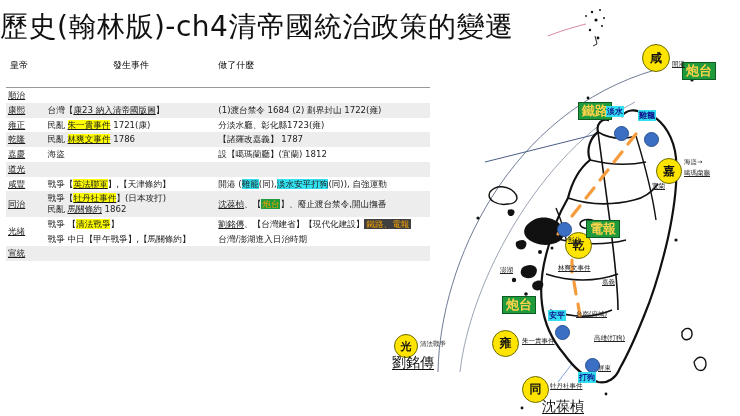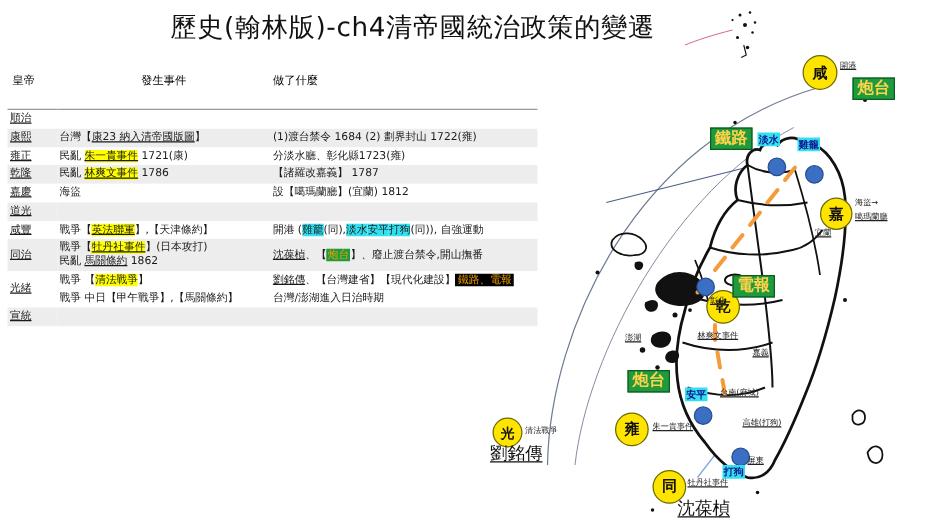--- a/index.html
+++ b/index.html
@@ -8,22 +8,21 @@
     background:#ffffff;
     font-family:"DejaVu Sans","Liberation Sans",sans-serif;
     overflow:hidden;
     position:relative;
   }
   #slide{position:absolute;left:0;top:0;width:740px;height:416px;}
 
   
   .title{
     position:absolute;left:0;top:8px;width:660px;
-    text-align:center;
-    font-size:21px;
+    font-size:28px;
     color:#111;
     letter-spacing:.5px;
     white-space:nowrap;
   }
   .title-scribble{position:absolute;left:540px;top:6px;width:70px;height:46px;}
 
   
   .tbl{
     position:absolute;left:6px;top:58px;width:424px;
     border-collapse:collapse;
@@ -54,21 +53,21 @@
   .emp{
     text-decoration:underline;
     text-underline-offset:1px;
     white-space:nowrap;
     font-size:8.6px;
   }
   .u{text-decoration:underline;text-underline-offset:1px;}
   .hl-y{background:#ffff00;}
   .hl-c{background:#33e0f0;}
   .hl-g{background:#1f9b3d;color:#f0a000;padding:0 1px;}
-  .hl-g2{background:#000000;color:#f0a000;padding:0 2px;}
+  .hl-g2{background:#404040;color:#f0a000;padding:0 2px;}
   .two-line{line-height:1.35;}
 
   
   .map{
     position:absolute;left:430px;top:42px;width:310px;height:374px;
   }
   .map svg{position:absolute;left:0;top:0;}
 
   
   .cir{
@@ -322,30 +321,30 @@
         <span>雍</span>
       </div>
     <div class="cir" style="left:92px;top:334px;width:25px;height:25px;">
         <span>同</span>
       </div>
     <div class="cir sm" style="left:-36px;top:292px;width:22px;height:22px;">
         <span>光</span>
       </div>
 
     <div class="gbox" style="left:252px;top:20px;"><span>炮台</span></div>
-    <div class="gbox" style="left:138px;top:60px;"><span>鐵路</span></div>
+    <div class="gbox" style="left:148px;top:60px;"><span>鐵路</span></div>
     <div class="gbox" style="left:156px;top:178px;"><span>電報</span></div>
     <div class="gbox" style="left:72px;top:254px;"><span>炮台</span></div>
 
     <div class="cbox" style="left:176px;top:64px;"><span>淡水</span></div>
     <div class="cbox" style="left:208px;top:68px;"><span>雞籠</span></div>
     <div class="cbox" style="left:118px;top:268px;"><span>安平</span></div>
     <div class="cbox" style="left:148px;top:330px;"><span>打狗</span></div>
 
-    <div class="mlabel nb" style="left:242px;top:6px;text-decoration:underline;"><span>開港</span></div>
+    <div class="mlabel nb" style="left:242px;top:18px;text-decoration:underline;"><span>開港</span></div>
     <div class="mlabel nb" style="left:254px;top:116px;"><span>海盜→</span></div>
     <div class="mlabel" style="left:254px;top:127px;"><span>噶瑪蘭廳</span></div>
     <div class="mlabel" style="left:70px;top:196px;margin-top:28px;"><span>澎湖</span></div>
     <div class="mlabel" style="left:128px;top:222px;"><span>林爽文事件</span></div>
     <div class="mlabel" style="left:92px;top:295px;"><span>朱一貴事件</span></div>
     <div class="mlabel" style="left:120px;top:340px;"><span>牡丹社事件</span></div>
     <div class="mlabel nb" style="left:-10px;top:298px;"><span>清法戰爭</span></div>
 
     <div class="mlabel" style="left:222px;top:140px;text-align:right;"><span>宜蘭</span></div>
     <div class="mlabel" style="left:138px;top:194px;text-align:right;"><span>彰化</span></div>

